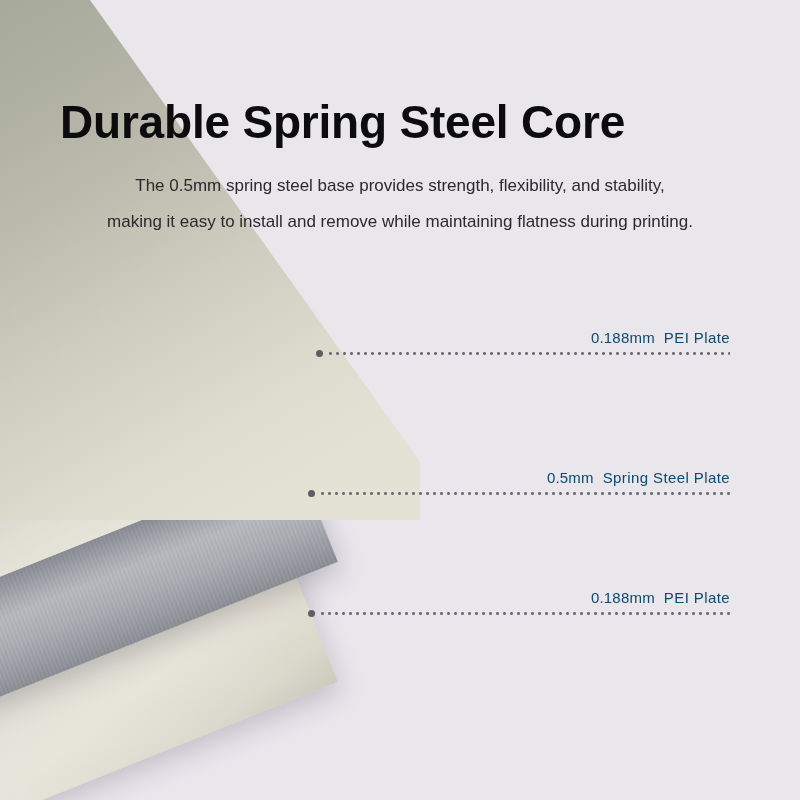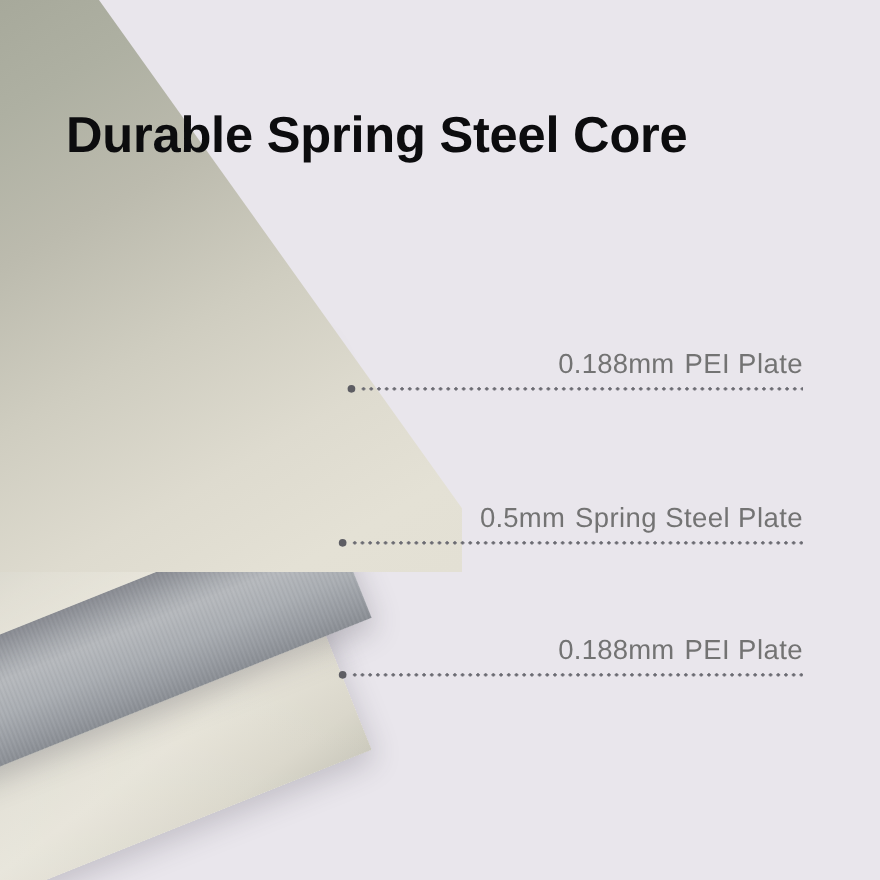--- a/index.html
+++ b/index.html
@@ -108,23 +108,23 @@
   .leader .dots{
     height:3px;flex:1 1 auto;margin-left:4px;
     background-image:radial-gradient(circle, #6b6b72 0 1.35px, rgba(0,0,0,0) 1.5px);
     background-size:7px 3px;
     background-repeat:repeat-x;
     background-position:left center;
   }
   .callout .label{
     position:absolute;right:0;bottom:10px;
     white-space:nowrap;
-    font-size:25px;
+    font-size:15px;
     letter-spacing:0.4px;
-    color:#737373;
+    color:#0c4a6e;
     font-weight:500;
   }
   .callout .label .num{letter-spacing:0.2px;}
   .callout .label .sep{display:inline-block;width:9px;}
 
   
   .title{
     position:absolute;left:60px;top:96px;
     font-size:46px;line-height:52px;
     font-weight:700;letter-spacing:-0.2px;
@@ -147,20 +147,24 @@
 
   <div class="plate-stack">
     <div class="plate plate-bottom"></div>
     <div class="plate plate-steel"></div>
     <div class="plate plate-top"></div>
     <div class="plate-top-wedge"></div>
   </div>
 
   <div class="title">Durable Spring Steel Core</div>
 
+  <div class="subtitle">
+    <span class="sub-line">The 0.5mm spring steel base provides strength, flexibility, and stability,</span>
+    <span class="sub-line">making it easy to install and remove while maintaining flatness during printing.</span>
+  </div>
 
   <div class="callout" style="left:316px;top:326px;width:414px;">
     <div class="leader" style="width:414px;">
       <span class="big-dot"></span>
       <span class="dots"></span>
     </div>
     <div class="label">
       <span class="num">0.188mm</span><span class="sep"></span><span>PEI Plate</span>
     </div>
   </div>

